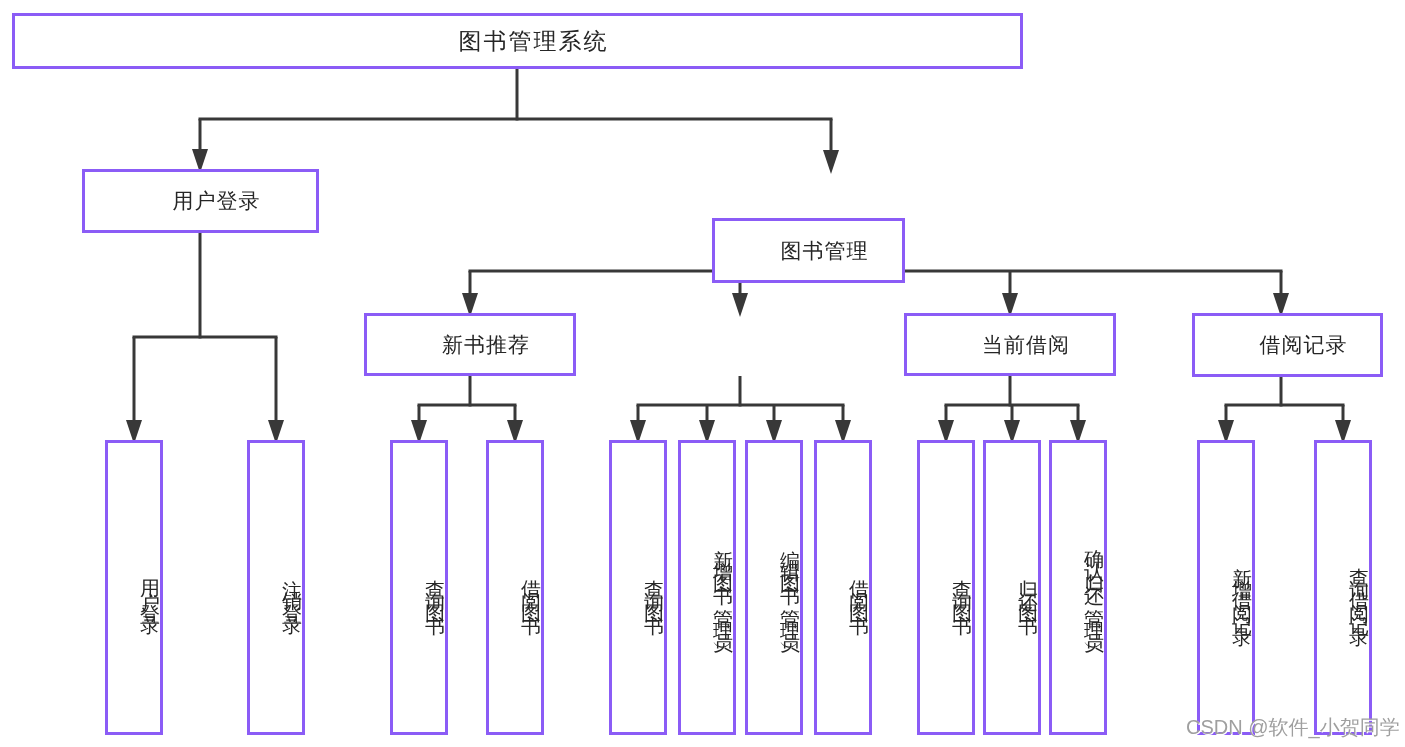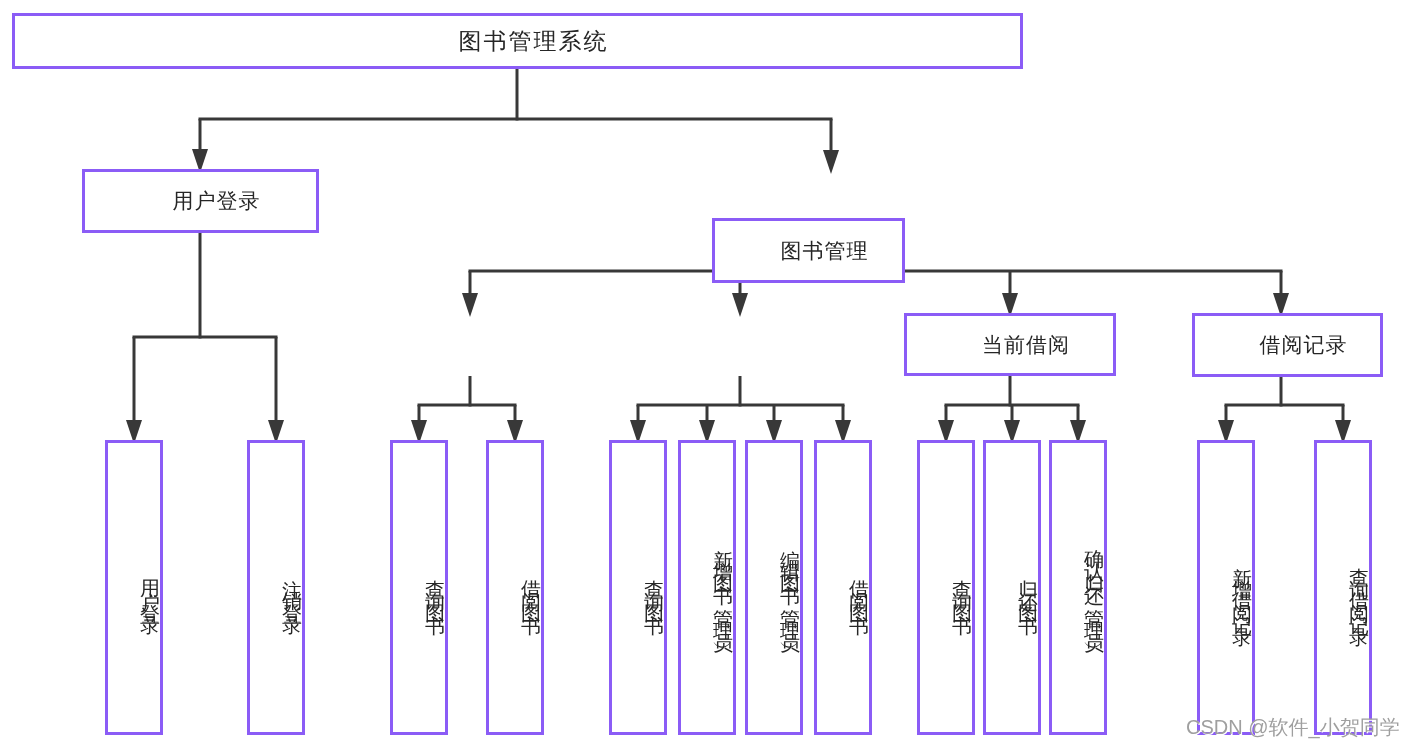--- a/index.html
+++ b/index.html
@@ -140,20 +140,23 @@
     <span class="root-label">图书管理系统</span>
   </div>
 
   <div class="box" style="left:82px; top:169px; width:237px; height:64px;">
     <span class="h-label">用户登录</span>
   </div>
   <div class="box" style="left:712px; top:170px; width:193px; height:65px;margin-top:48px;">
     <span class="h-label">图书管理</span>
   </div>
 
+  <div class="box" style="left:364px; top:313px; width:212px; height:63px;">
+    <span class="h-label">新书推荐</span>
+  </div>
   <div class="box" style="left:904px; top:313px; width:212px; height:63px;text-align:right;">
     <span class="h-label">当前借阅</span>
   </div>
   <div class="box" style="left:1175px; top:313px; width:191px; height:64px;margin-left:17px;">
     <span class="h-label">借阅记录</span>
   </div>
 
   <div class="box" style="left:105px; top:440px; width:58px; height:295px;">
     <span class="leaf-label">用户登录</span>
   </div>

